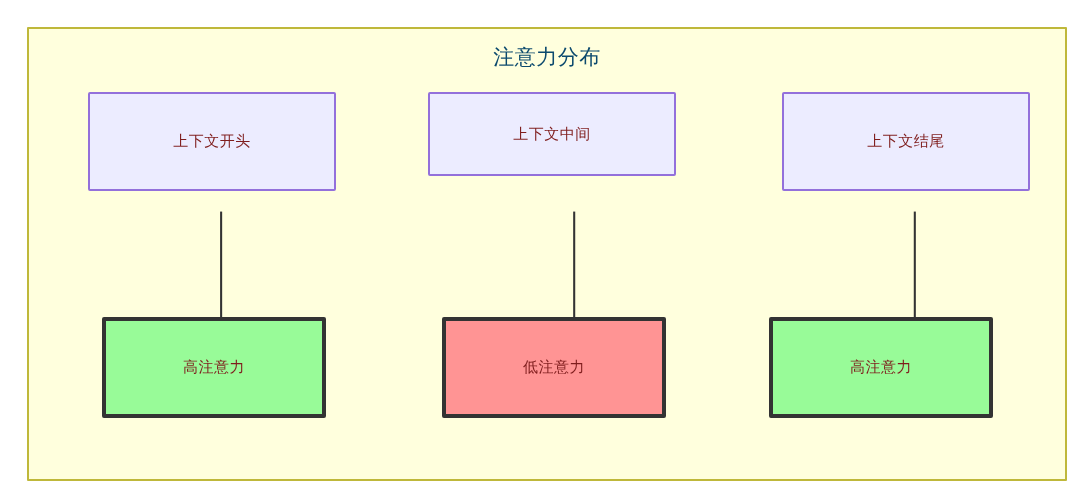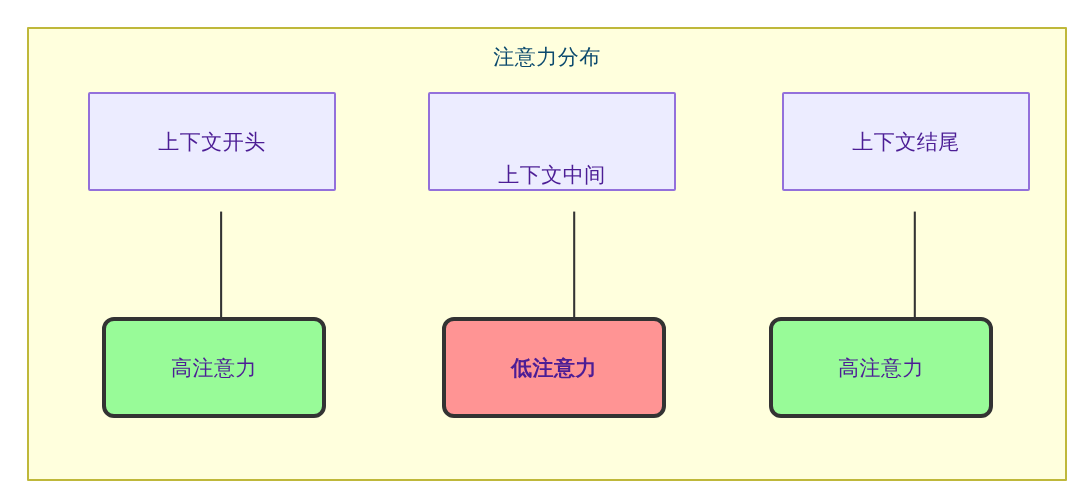--- a/index.html
+++ b/index.html
@@ -46,43 +46,43 @@
     white-space: nowrap;
   }
 
   
   .node {
     position: absolute;
     box-sizing: border-box;
     display: flex;
     align-items: center;
     justify-content: center;
-    font-size: 21px;
-    color: #4c1d95;
+    font-size: 15px;
+    color: #7f1d1d;
     letter-spacing: 0.5px;
     white-space: nowrap;
   }
 
   .node-context {
     background: #ececff;
     border: 2px solid #9370db;
     border-radius: 2px;
   }
 
   .node-attn {
     border: 4px solid #333333;
-    border-radius: 12px;
+    border-radius: 2px;
   }
 
   .fill-high { background: #98fb98; }
-  .fill-low  { background: #ff9494; font-weight: bold; }
+  .fill-low  { background: #ff9494; }
 
   
   #node-ctx-start  { left: 88px;  top: 92px; width: 248px; height: 99px; }
-  #node-ctx-middle { left: 428px; top: 92px; width: 248px; height: 99px; align-items: flex-end; }
+  #node-ctx-middle { left: 428px; top: 92px; width: 248px; height: 84px; }
   #node-ctx-end    { left: 758px; top: 92px; width: 248px; height: 99px; margin-left: 24px; }
 
   
   #node-attn-start  { left: 102px; top: 317px; width: 224px; height: 101px; }
   #node-attn-middle { left: 442px; top: 317px; width: 224px; height: 101px; }
   #node-attn-end    { left: 769px; top: 317px; width: 224px; height: 101px; }
 
   
   .edge-svg {
     position: absolute;

